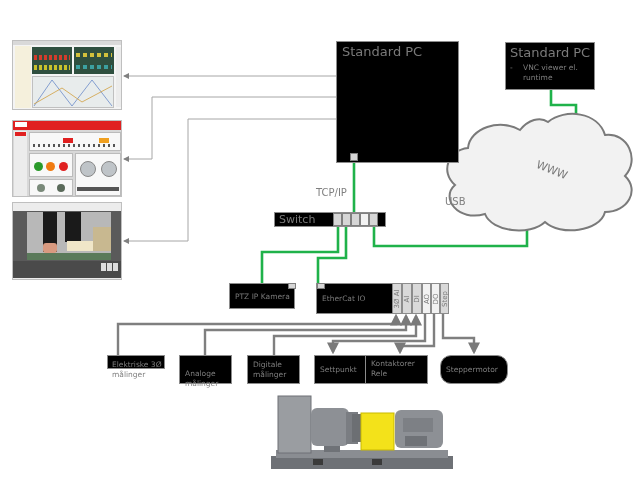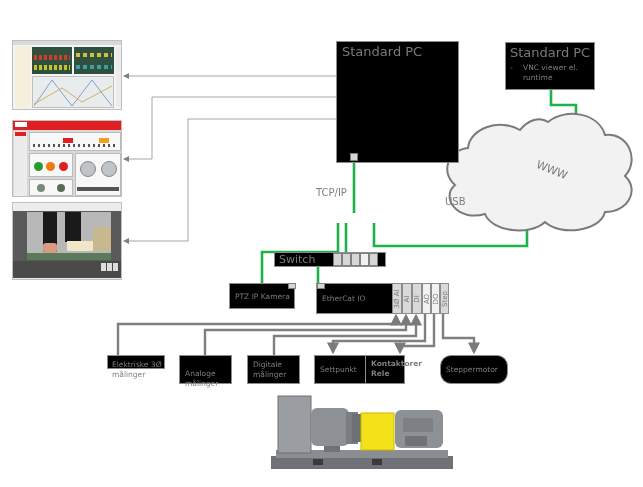--- a/index.html
+++ b/index.html
@@ -135,21 +135,21 @@
   <div class="title" style="position:absolute;left:4px;top:2px;">Standard PC</div>
   <div class="small" style="position:absolute;left:4px;top:20px;width:82px;">
     <span style="position:absolute;left:0;">-</span>
     <span style="display:block;padding-left:13px;">VNC viewer el. runtime</span>
   </div>
 </div>
 
 <div class="lbl" style="left:316px;top:187px;">TCP/IP</div>
 <div class="lbl" style="left:445px;top:196px;">USB</div>
 
-<div class="box" style="left:274px;top:212px;width:112px;height:15px;border-width:1px;margin-top:40px;">
+<div class="box" style="left:274px;top:212px;width:112px;height:15px;border-width:1px;">
   <div style="position:absolute;left:4px;top:0px;font-size:11px;color:#7a7a7a;">Switch</div>
   <div class="port" style="left:58px;top:0;width:9px;height:13px;"></div>
   <div class="port" style="left:67px;top:0;width:9px;height:13px;"></div>
   <div class="port" style="left:76px;top:0;width:9px;height:13px;"></div>
   <div class="port" style="left:85px;top:0;width:9px;height:13px;background:#f2f2f2;"></div>
   <div class="port" style="left:94px;top:0;width:9px;height:13px;"></div>
 </div>
 
 <div class="box" style="left:229px;top:283px;width:66px;height:26px;border-width:1px;">
   <div style="position:absolute;left:5px;top:8px;font-size:7.5px;color:#7a7a7a;white-space:nowrap;">PTZ IP Kamera</div>
@@ -193,21 +193,21 @@
 </div>
 <div class="box" style="left:247px;top:355px;width:53px;height:29px;border-width:1px;">
   <div class="small" style="position:absolute;left:5px;top:4px;">
       <div>Digitale</div>
       <div>målinger</div>
     </div>
 </div>
 <div class="box" style="left:314px;top:355px;width:55px;height:29px;border-width:1px;">
   <div class="small" style="position:absolute;left:5px;top:9px;">Settpunkt</div>
 </div>
-<div class="box" style="left:365px;top:355px;width:40px;height:29px;border-width:1px;font-weight:bold;">
+<div class="box" style="left:365px;top:355px;width:63px;height:29px;border-width:1px;">
   <div class="small" style="position:absolute;left:5px;top:3px;">
       <div>Kontaktorer</div>
       <div>Rele</div>
     </div>
 </div>
 <div class="box" style="left:440px;top:355px;width:68px;height:29px;border-width:1px;border-radius:11px;">
   <div class="small" style="position:absolute;left:5px;top:9px;">Steppermotor</div>
 </div>
 
 </body></html>

